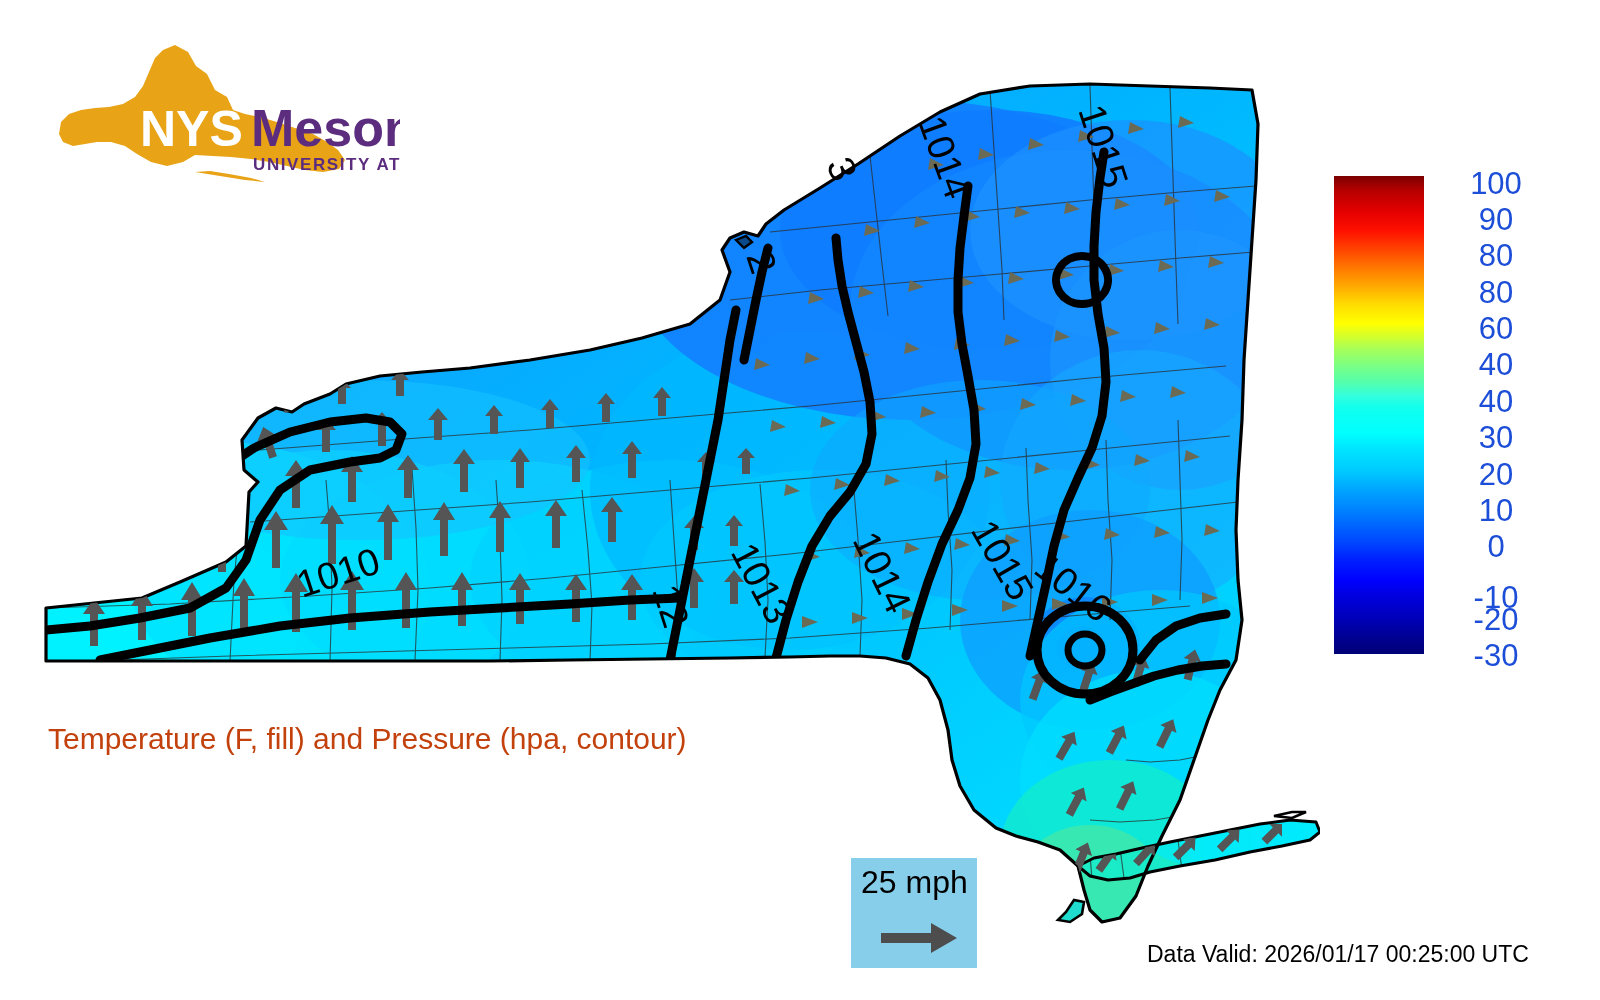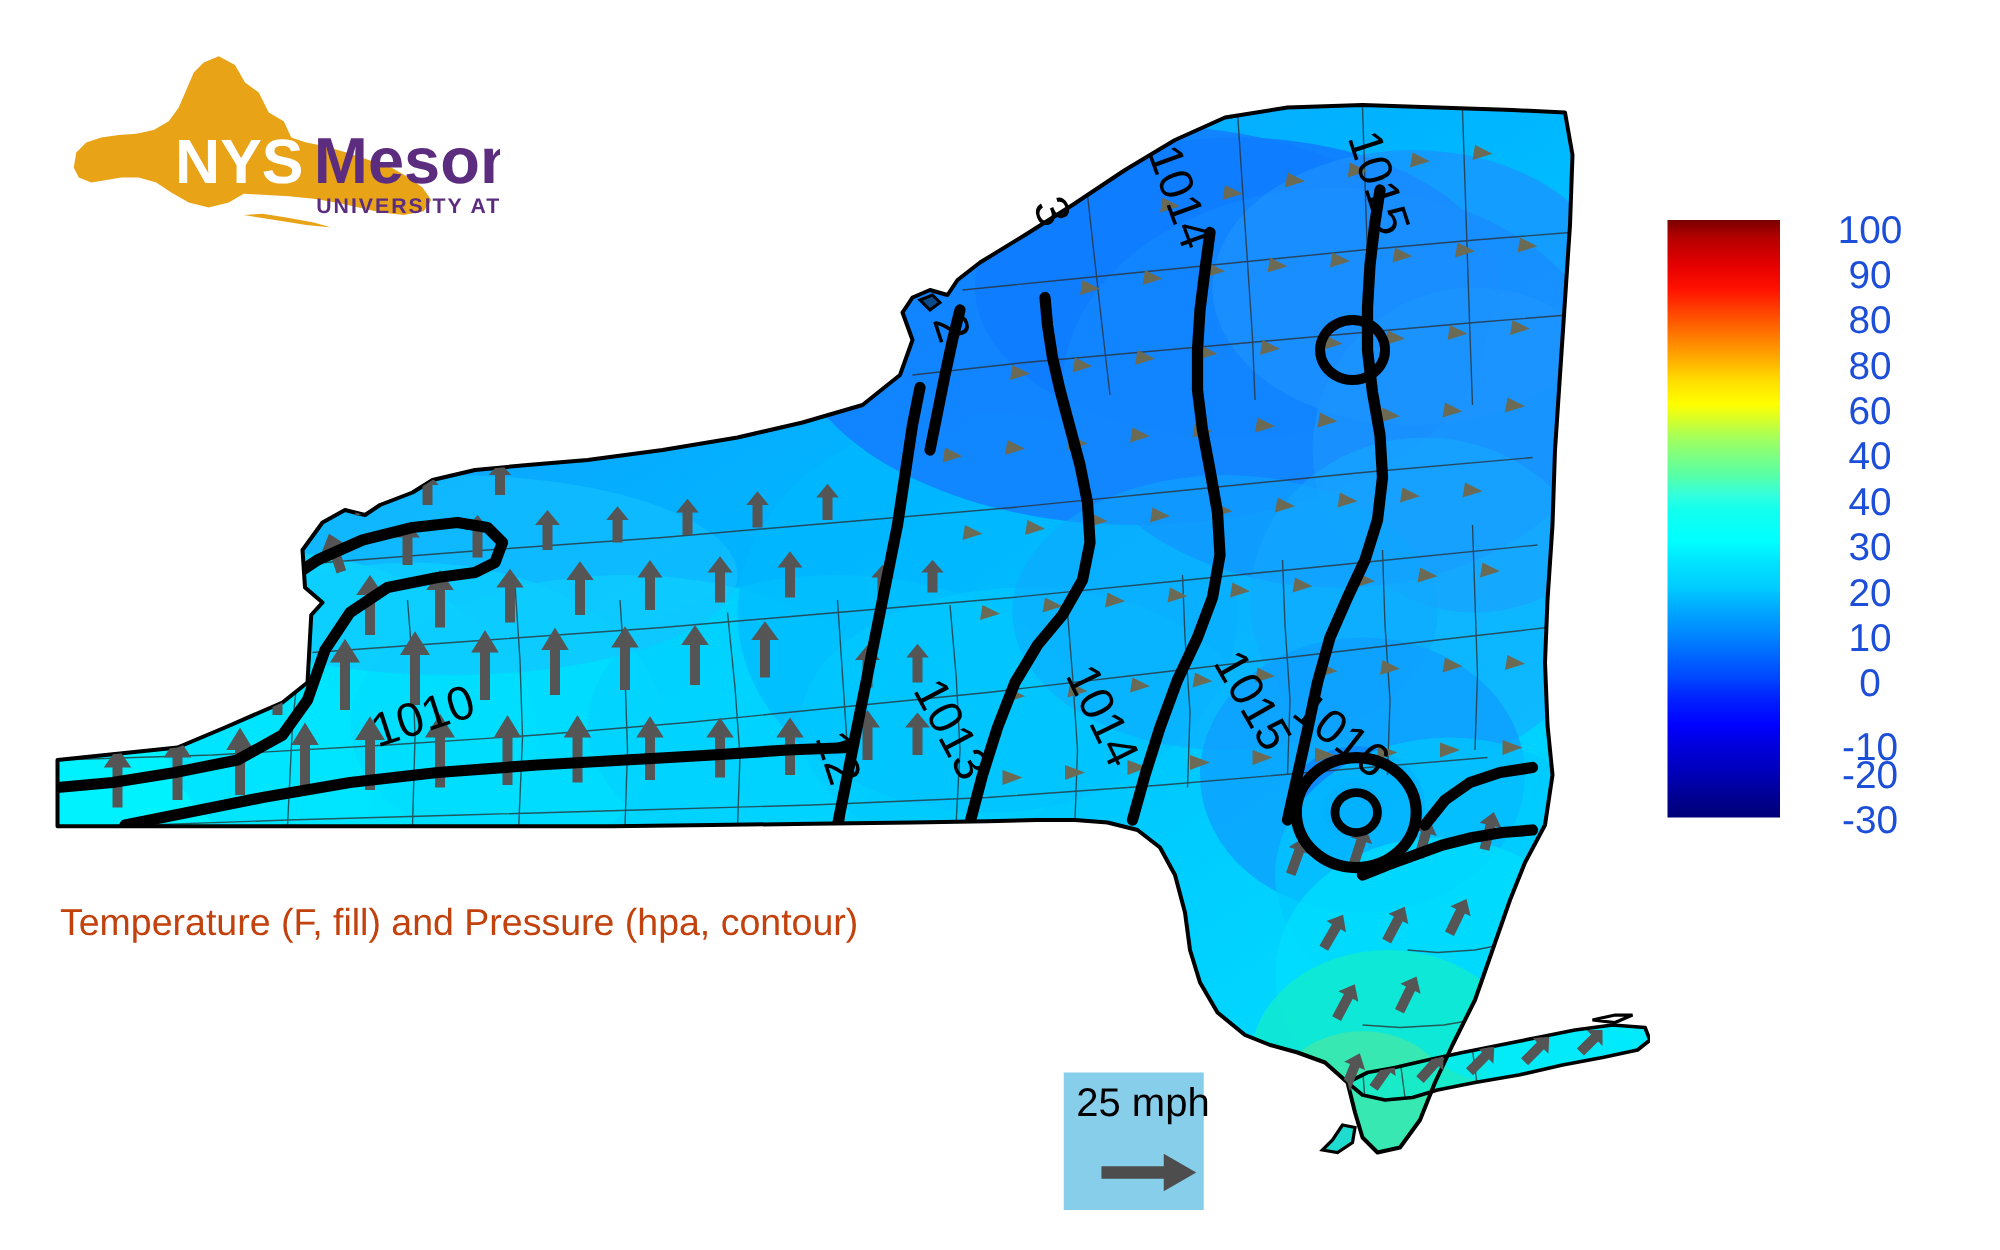--- a/index.html
+++ b/index.html
@@ -120,21 +120,21 @@
     font-family: "Liberation Sans", sans-serif;
     color: #c2410c;
     white-space: nowrap;
   }
 
   
   #wind-legend {
     position: absolute;
     left: 851px;
     top: 858px;
-    width: 112px;
+    width: 126px;
     height: 110px;
     background: #87ceeb;
   }
   #wind-legend-label {
     position: absolute;
     left: 10px;
     top: 4px;
     font-size: 32px;
     line-height: 40px;
     font-family: "Liberation Sans", sans-serif;
@@ -562,14 +562,15 @@
     <div class="caption-line">Temperature (F, fill) and Pressure (hpa, contour)</div>
   </div>
 
   <div id="wind-legend">
     <div id="wind-legend-label">25 mph</div>
     <svg id="wind-legend-arrow" viewBox="0 0 78 36" xmlns="http://www.w3.org/2000/svg">
       <path d="M0 13 L50 13 L50 3 L76 18 L50 33 L50 23 L0 23 Z" fill="#4d4d4d"></path>
     </svg>
   </div>
 
+  <div id="data-valid">Data Valid: 2026/01/17 00:25:00 UTC</div>
 
 </div>
 
 </body></html>

